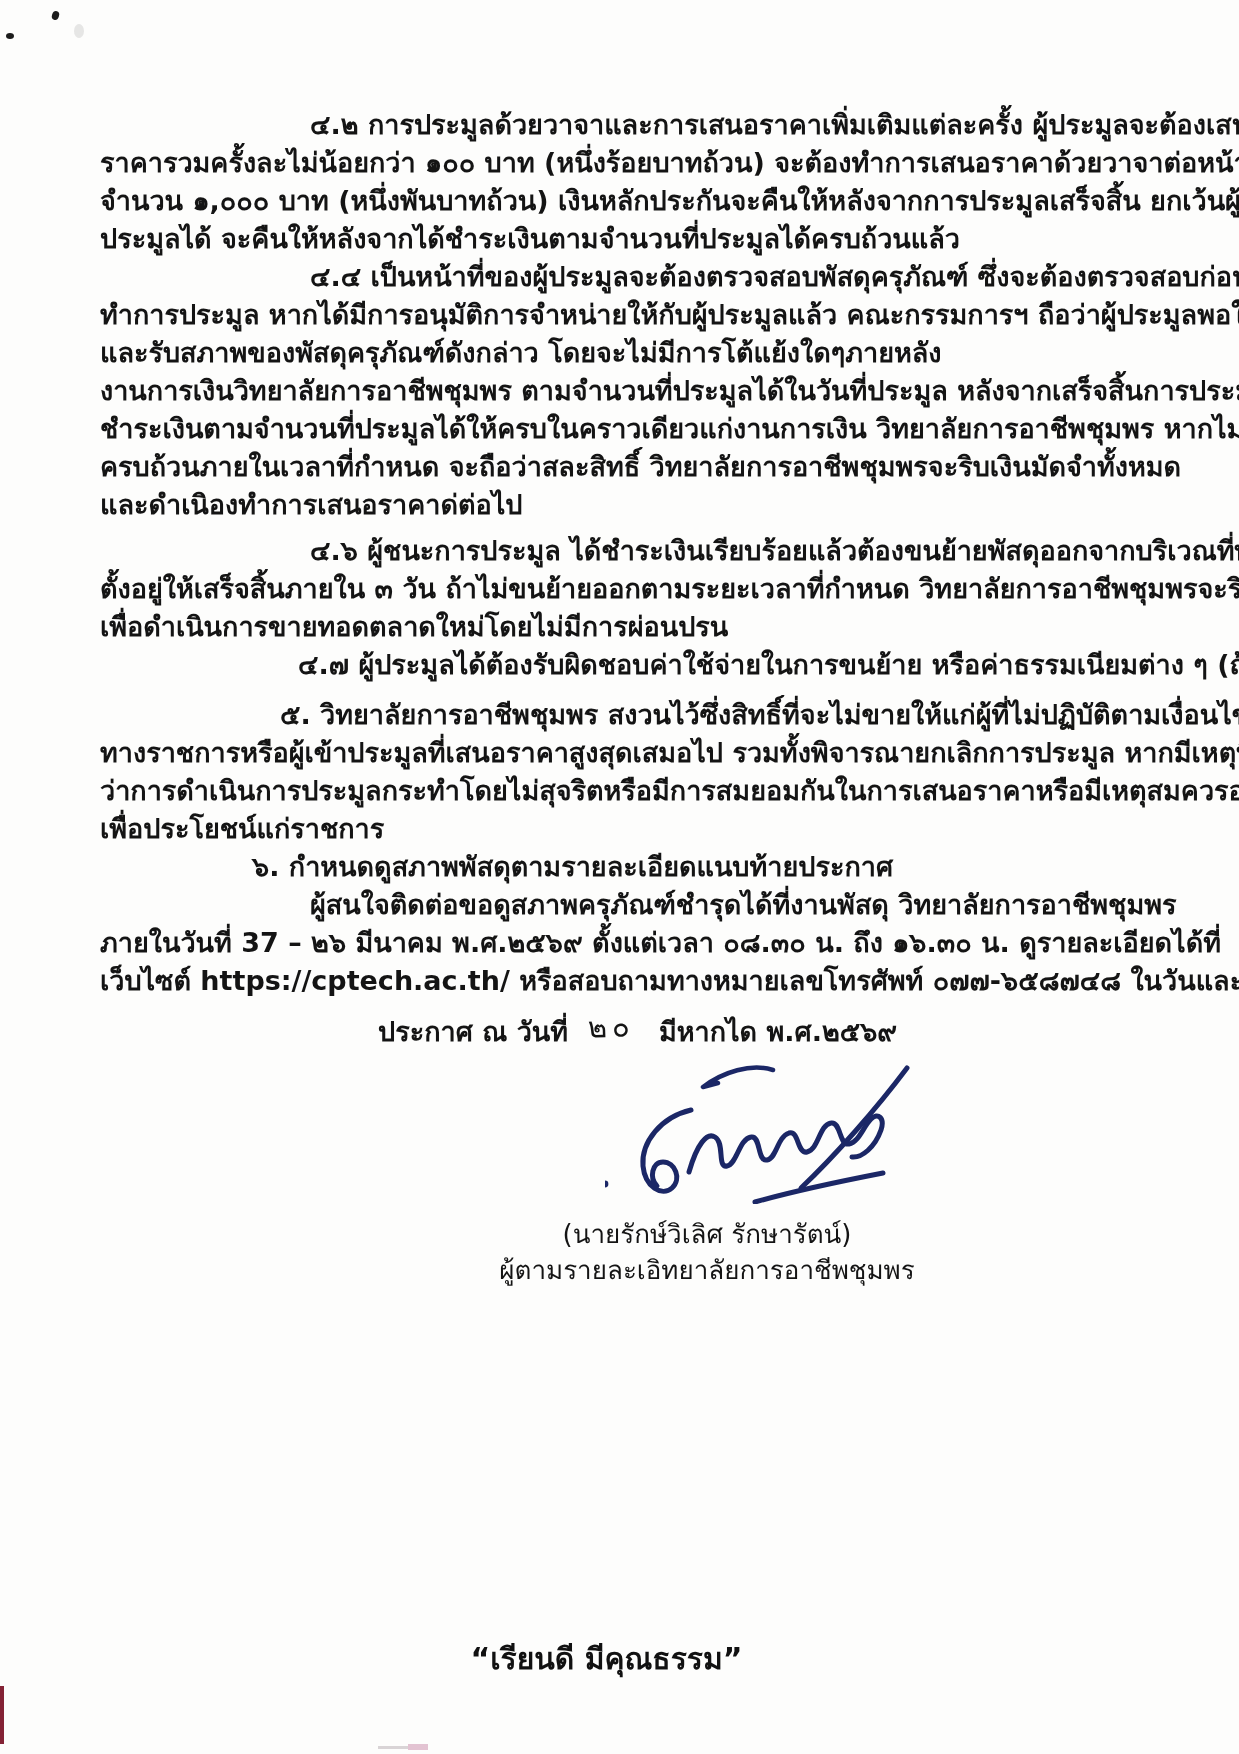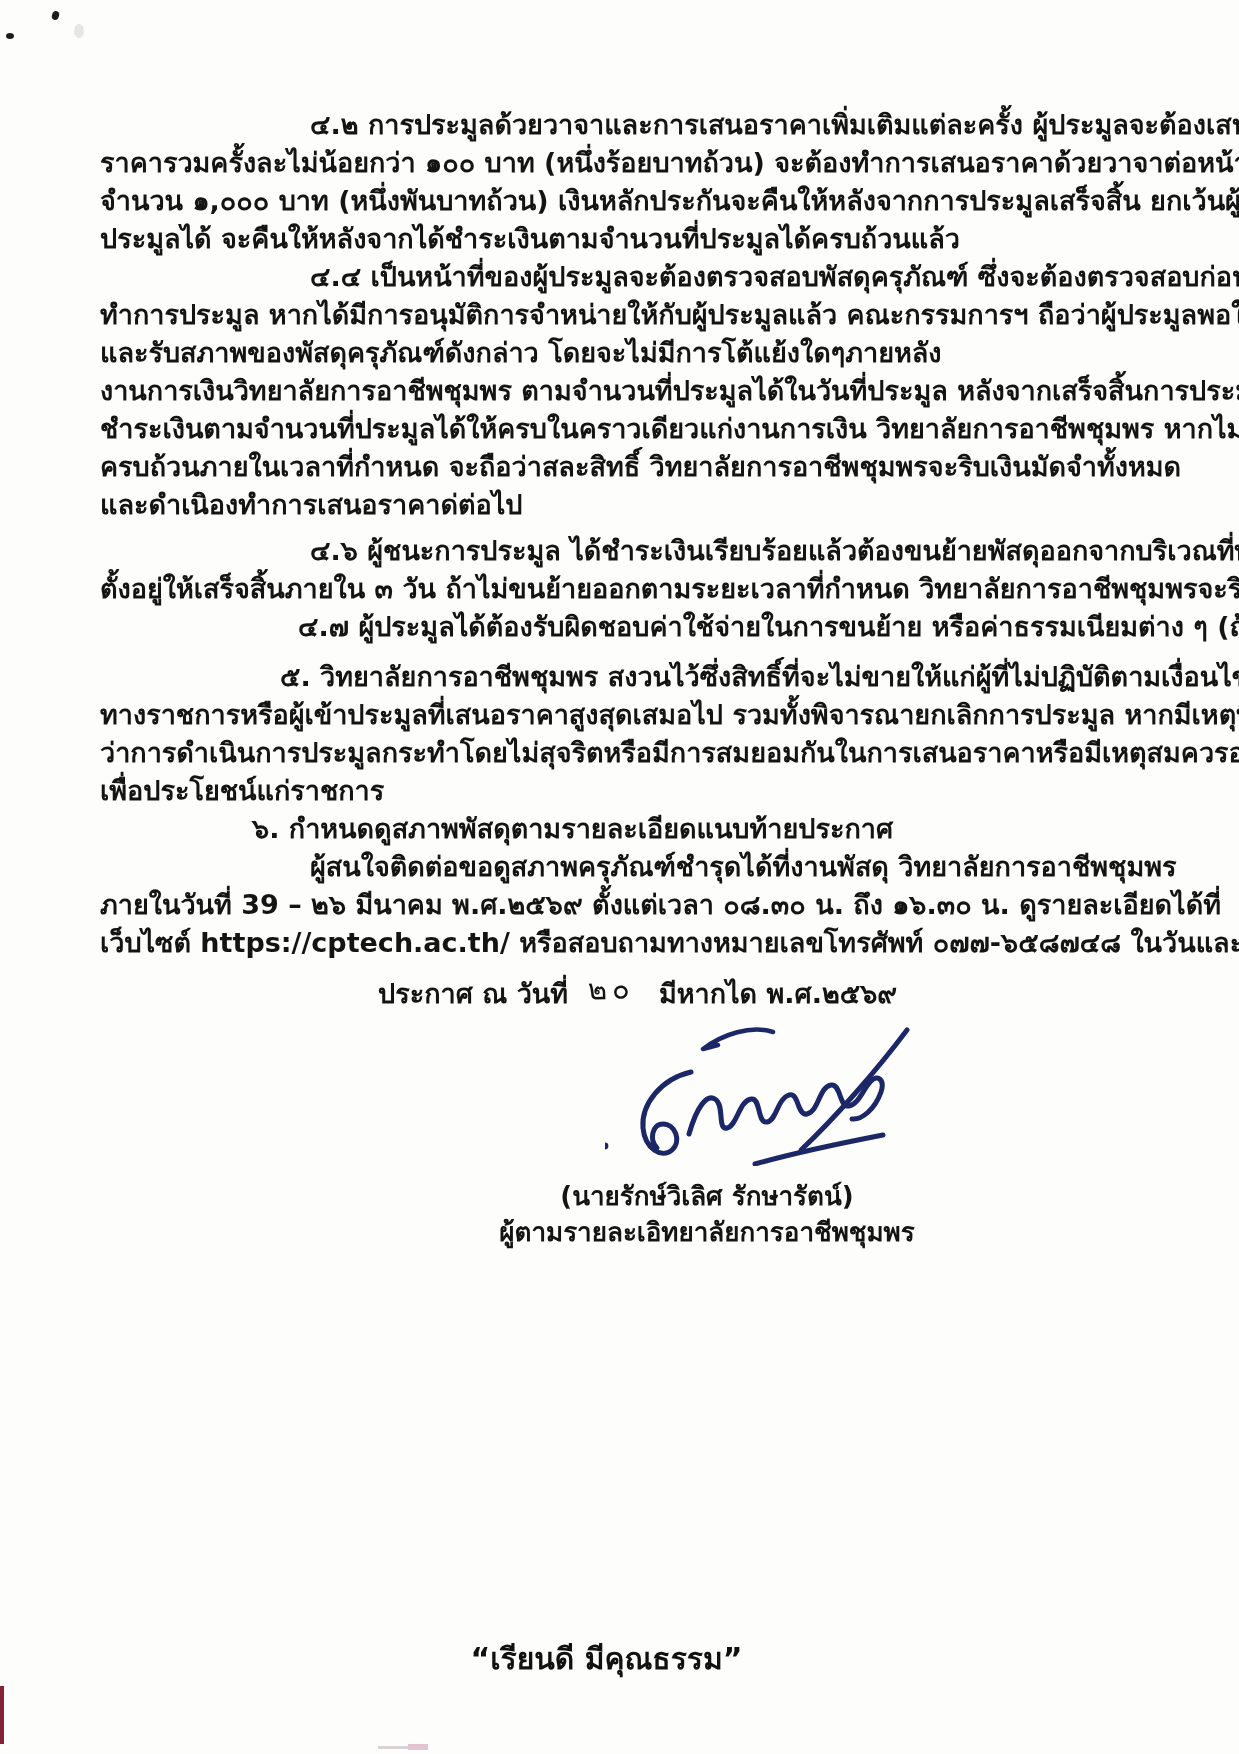--- a/index.html
+++ b/index.html
@@ -25,21 +25,21 @@
   .date-row{margin-top:12px;padding-left:278px;height:38px;line-height:38px;white-space:nowrap;}
   .hand-day{
     display:inline-block;margin:0 24px 0 20px;
     font-weight:400;font-size:29px;letter-spacing:5px;
     transform:rotate(-2deg) translateY(-4px);
   }
   .sig-row{position:relative;height:150px;}
   .sig-svg{position:absolute;left:505px;top:4px;}
   .sig-block{
     width:440px;margin:16px 0 0 387px;text-align:center;
-    font-size:26px;font-weight:700;line-height:36px;white-space:nowrap;
+    font-size:26px;font-weight:400;line-height:36px;white-space:nowrap;
   }
   .footer-motto{
     position:absolute;left:0;right:0;top:1635px;text-align:center;
     font-size:30px;font-weight:700;transform:translateX(-13px);
     color:#111;
   }
   
   .speck{position:absolute;background:#1c1c1c;border-radius:50%;}
   .speck-a{left:52px;top:11px;width:7px;height:9px;transform:rotate(20deg);}
   .speck-b{left:6px;top:33px;width:8px;height:6px;}
@@ -81,40 +81,41 @@
     <div>
       <div class="line">งานการเงินวิทยาลัยการอาชีพชุมพร ตามจำนวนที่ประมูลได้ในวันที่ประมูล หลังจากเสร็จสิ้นการประมูลต้อง</div>
       <div class="line">ชำระเงินตามจำนวนที่ประมูลได้ให้ครบในคราวเดียวแก่งานการเงิน วิทยาลัยการอาชีพชุมพร หากไม่ชำระ</div>
       <div class="line">ครบถ้วนภายในเวลาที่กำหนด จะถือว่าสละสิทธิ์ วิทยาลัยการอาชีพชุมพรจะริบเงินมัดจำทั้งหมด</div>
       <div class="line">และดำเนิองทำการเสนอราคาด่ต่อไป</div>
     </div>
 
     <div class="m8">
       <div class="line i1">๔.๖ ผู้ชนะการประมูล ได้ชำระเงินเรียบร้อยแล้วต้องขนย้ายพัสดุออกจากบริเวณที่พัสดุ</div>
       <div class="line">ตั้งอยู่ให้เสร็จสิ้นภายใน ๓ วัน ถ้าไม่ขนย้ายออกตามระยะเวลาที่กำหนด วิทยาลัยการอาชีพชุมพรจะริบพัสดุไป</div>
+      <div class="line">เพื่อดำเนินการขายทอดตลาดใหม่โดยไม่มีการผ่อนปรน</div>
     </div>
 
     <div>
       <div class="line i47">๔.๗ ผู้ประมูลได้ต้องรับผิดชอบค่าใช้จ่ายในการขนย้าย หรือค่าธรรมเนียมต่าง ๆ (ถ้ามี) เอง ทั้งสิ้น</div>
     </div>
 
     <div class="m12">
       <div class="line i5">๕. วิทยาลัยการอาชีพชุมพร สงวนไว้ซึ่งสิทธิ์ที่จะไม่ขายให้แก่ผู้ที่ไม่ปฏิบัติตามเงื่อนไขของ</div>
       <div class="line">ทางราชการหรือผู้เข้าประมูลที่เสนอราคาสูงสุดเสมอไป รวมทั้งพิจารณายกเลิกการประมูล หากมีเหตุที่เชื่อได้</div>
       <div class="line">ว่าการดำเนินการประมูลกระทำโดยไม่สุจริตหรือมีการสมยอมกันในการเสนอราคาหรือมีเหตุสมควรอย่างอื่น</div>
       <div class="line">เพื่อประโยชน์แก่ราชการ</div>
     </div>
 
     <div>
       <div class="line i6">๖. กำหนดดูสภาพพัสดุตามรายละเอียดแนบท้ายประกาศ</div>
     </div>
 
     <div>
       <div class="line i1">ผู้สนใจติดต่อขอดูสภาพครุภัณฑ์ชำรุดได้ที่งานพัสดุ วิทยาลัยการอาชีพชุมพร</div>
-      <div class="line">ภายในวันที่ 39 – ๒๖ มีนาคม พ.ศ.๒๕๖๙ ตั้งแต่เวลา ๐๘.๓๐ น. ถึง ๑๖.๓๐ น. ดูรายละเอียดได้ที่</div>
+      <div class="line">ภายในวันที่ 37 – ๒๖ มีนาคม พ.ศ.๒๕๖๙ ตั้งแต่เวลา ๐๘.๓๐ น. ถึง ๑๖.๓๐ น. ดูรายละเอียดได้ที่</div>
       <div class="line">เว็บไซต์ https://cptech.ac.th/ หรือสอบถามทางหมายเลขโทรศัพท์ ๐๗๗-๖๕๘๗๔๘ ในวันและเวลาราชการ</div>
     </div>
 
     <div class="date-row">
       <span>ประกาศ ณ วันที่</span><span class="hand-day">๒๐</span><span>มีหากได พ.ศ.๒๕๖๙</span>
     </div>
 
     <div class="sig-row">
       <svg class="sig-svg" width="320" height="150" viewBox="0 0 320 150" fill="none" stroke="#1b2766" stroke-linecap="round" stroke-linejoin="round">
         <path d="M168,16 C146,9 118,18 98,33 l15,-4" stroke-width="4.5"></path>

